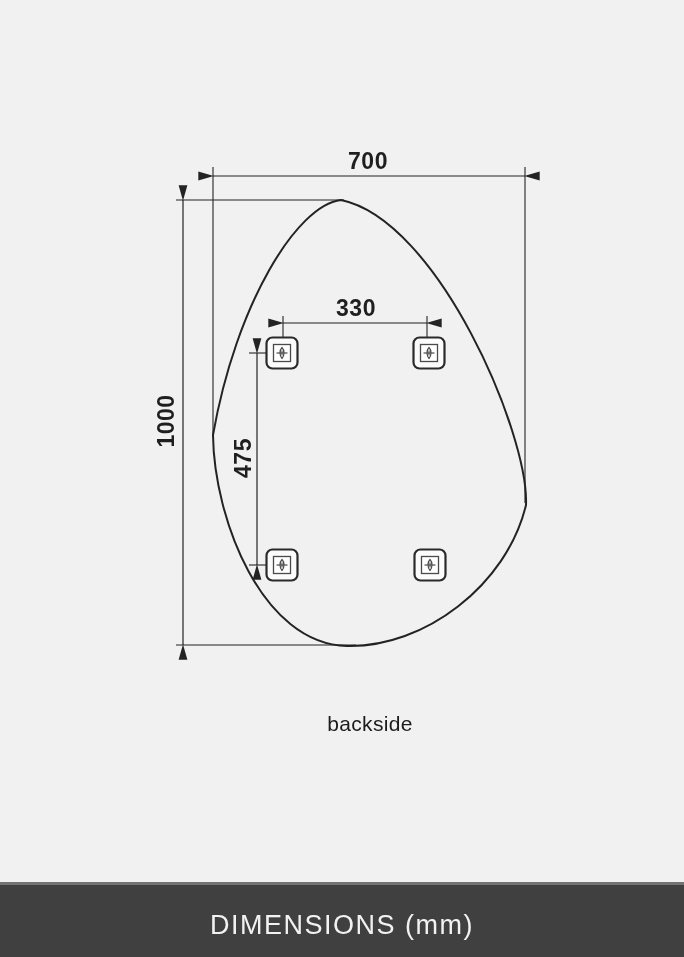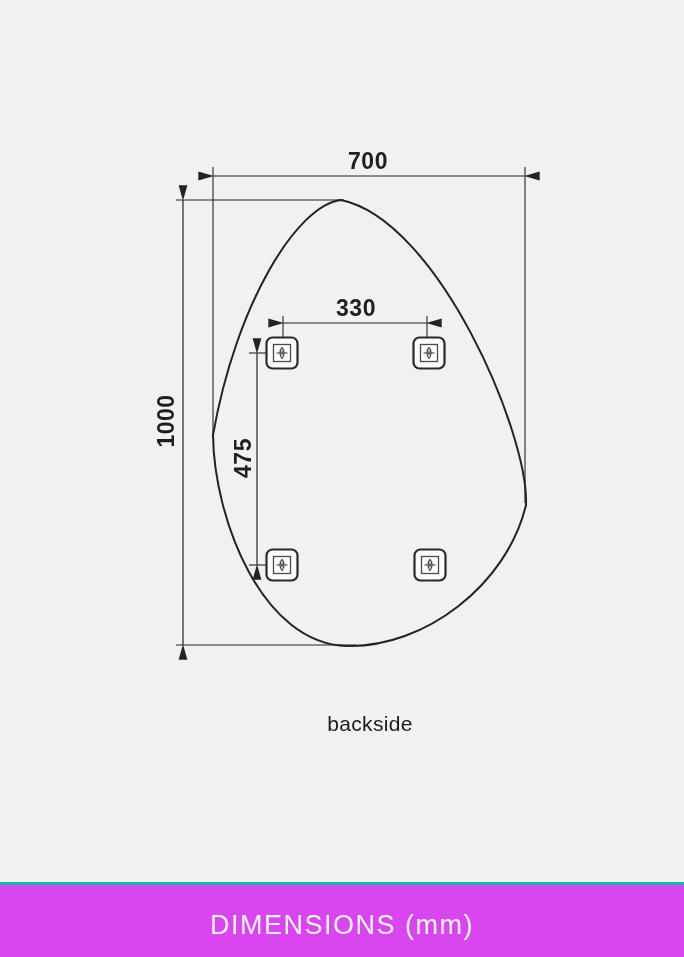--- a/index.html
+++ b/index.html
@@ -31,22 +31,22 @@
     font-family: "Liberation Sans", sans-serif;
     font-size: 21px;
     font-weight: 500;
     fill: #1c1c1c;
     letter-spacing: 0.3px;
   }
   .footer-bar {
     position: absolute;
     left: 0; bottom: 0;
     width: 684px; height: 75px;
-    background: #d946ef;
-    border-top: 3px solid #14b8a6;
+    background: #404040;
+    border-top: 3px solid #737373;
     box-sizing: border-box;
     display: flex;
     align-items: center;
     justify-content: center;
   }
   .footer-title {
     color: #f2f2f2;
     font-size: 27px;
     font-weight: 400;
     letter-spacing: 1.5px;

